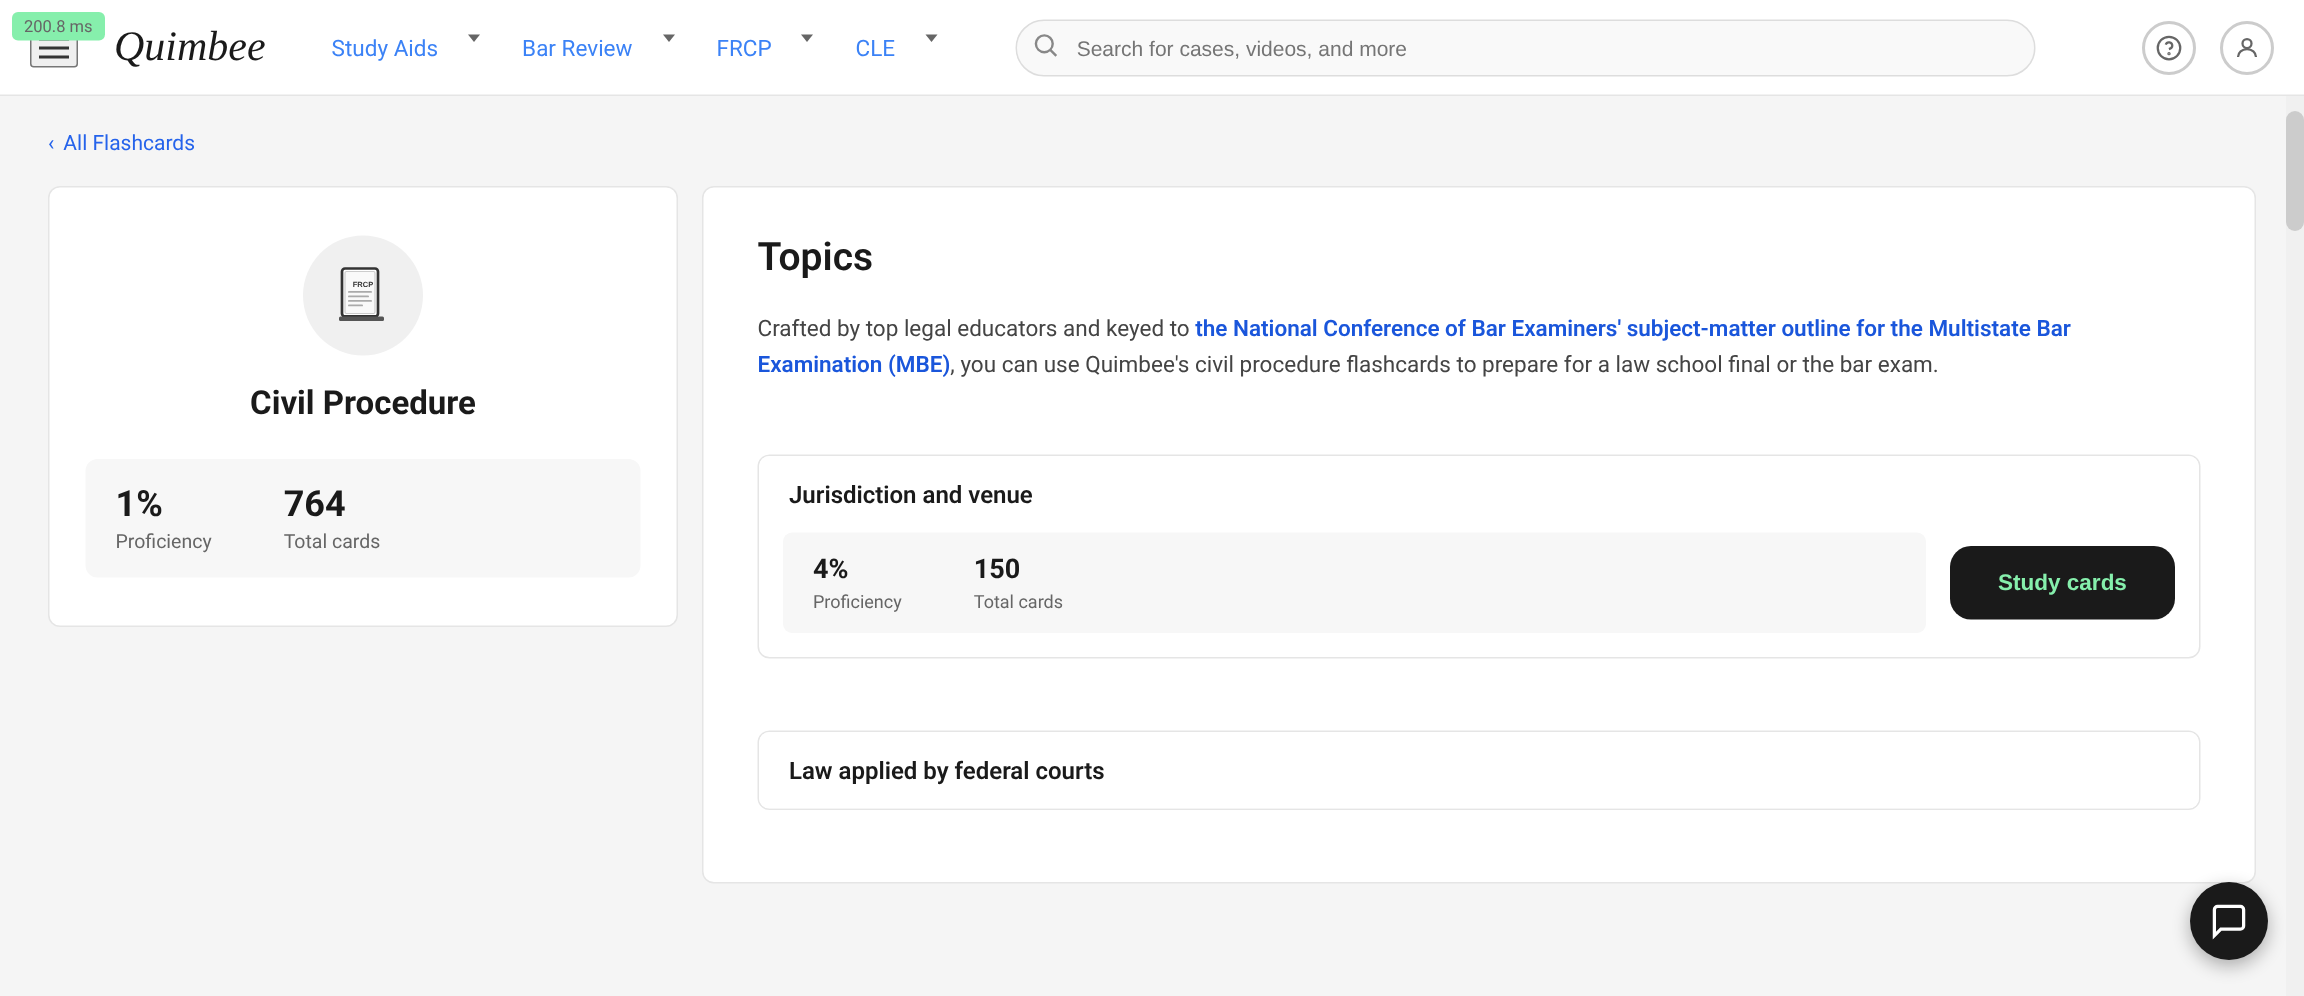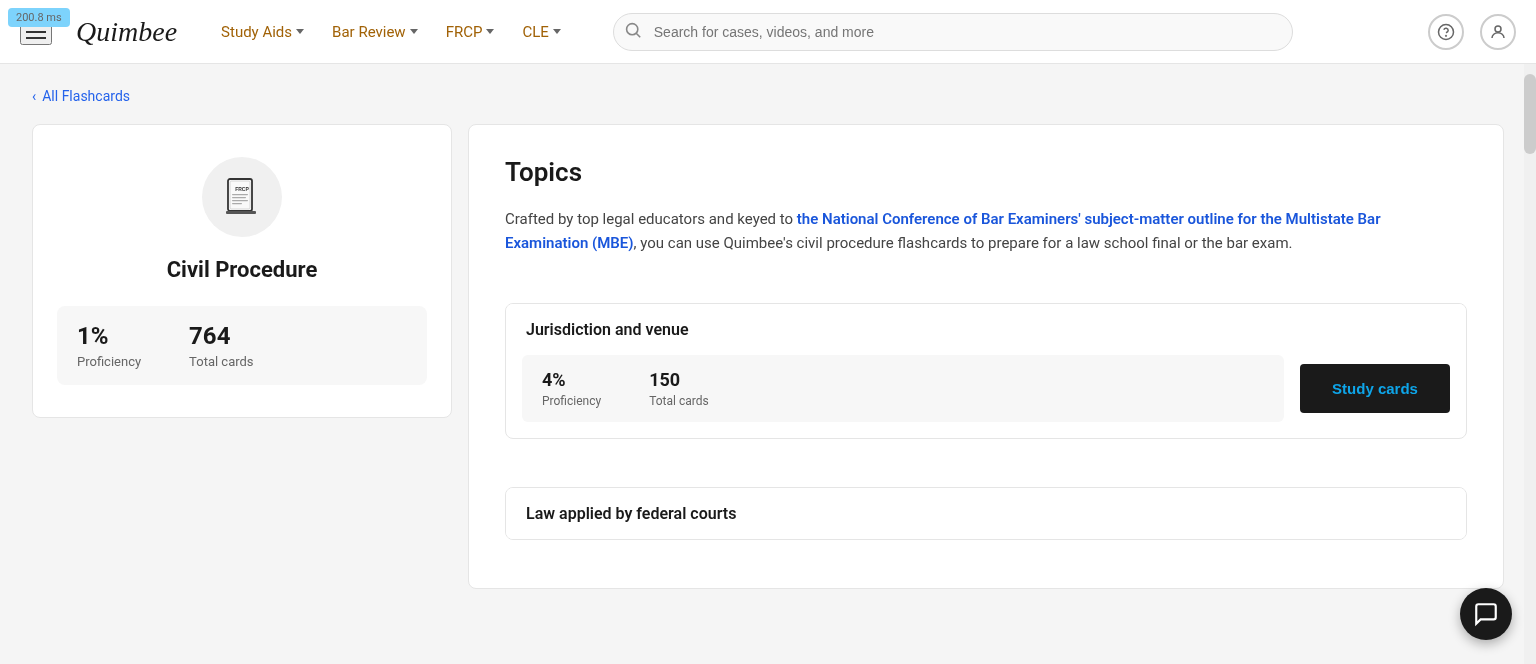--- a/index.html
+++ b/index.html
@@ -38,26 +38,25 @@
       margin-right: 8px;
       white-space: nowrap;
     }
     .nav-menu {
       display: flex;
       align-items: center;
       gap: 4px;
     }
     .nav-item {
       display: flex;
-      align-items: center;
-      gap: 4px;
+      gap: 20px;
       padding: 8px 12px;
       cursor: pointer;
       font-size: 15px;
-      color: #a16207;
+      color: #3b82f6;
       border-radius: 4px;
       white-space: nowrap;
     }
     .nav-chevron {
       width: 0;
       height: 0;
       border-left: 4px solid transparent;
       border-right: 4px solid transparent;
       border-top: 5px solid #666;
       display: inline-block;
@@ -99,21 +98,21 @@
       background: white;
       cursor: pointer;
       display: flex;
       align-items: center;
       justify-content: center;
       font-size: 16px;
       color: #555;
     }
     .performance-badge {
       font-size: 11px;
-      background: #7dd3fc;
+      background: #86efac;
       padding: 3px 8px;
       border-radius: 4px;
       color: #666;
       position: absolute;
       top: 8px;
       left: 8px;
     }
 
     
     .page-content {
@@ -237,23 +236,23 @@
       padding: 14px 20px;
       display: flex;
       gap: 48px;
       flex: 1;
     }
     .topic-stat-value { font-size: 18px; font-weight: 700; color: #1a1a1a; }
     .topic-stat-label { font-size: 12px; color: #666; }
 
     .study-cards-btn {
       background: #1a1a1a;
-      color: #0ea5e9;
+      color: #86efac;
       border: none;
-      border-radius: 4px;
+      border-radius: 14px;
       padding: 16px 28px;
       font-size: 15px;
       font-weight: 600;
       cursor: pointer;
       white-space: nowrap;
       min-width: 150px;
       text-align: center;
     }
 
     

